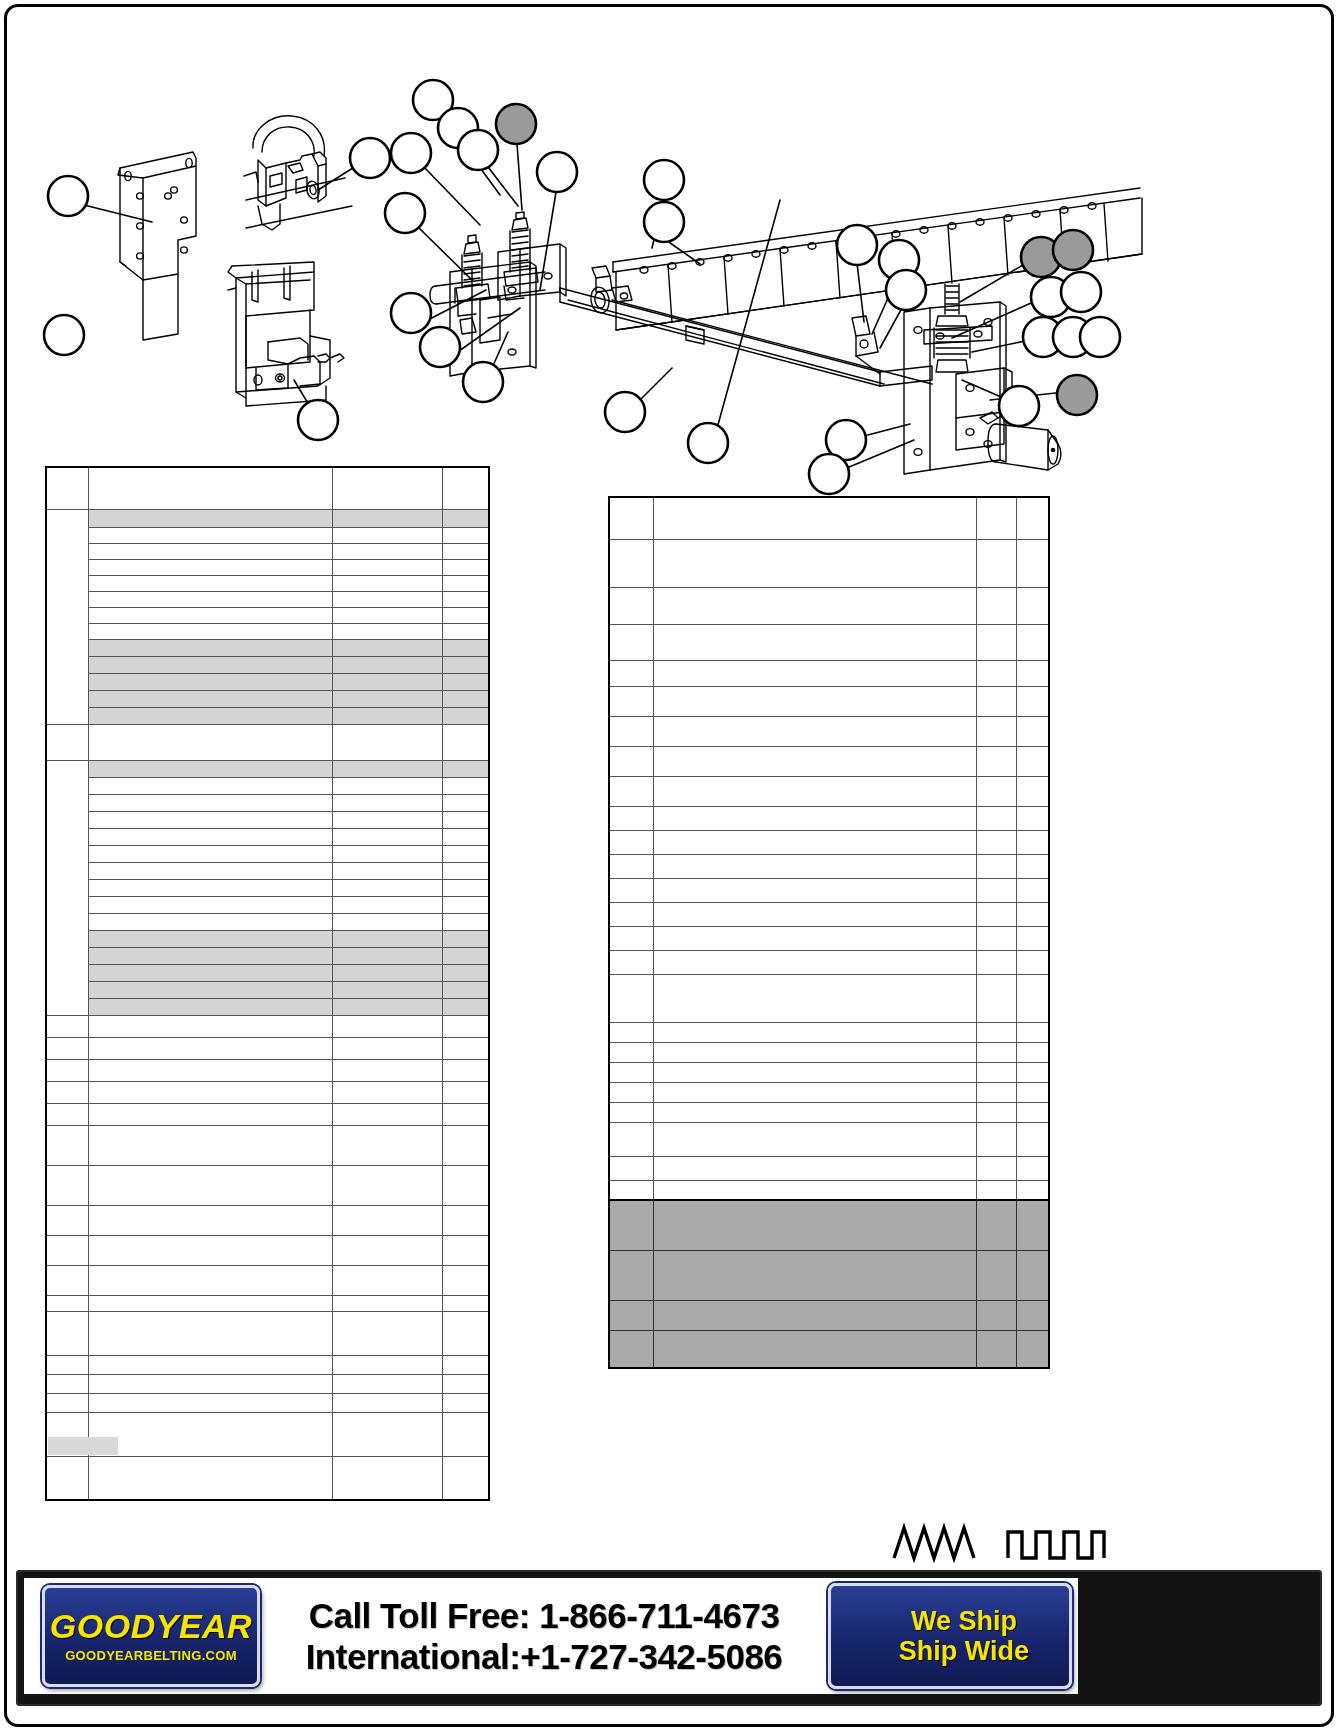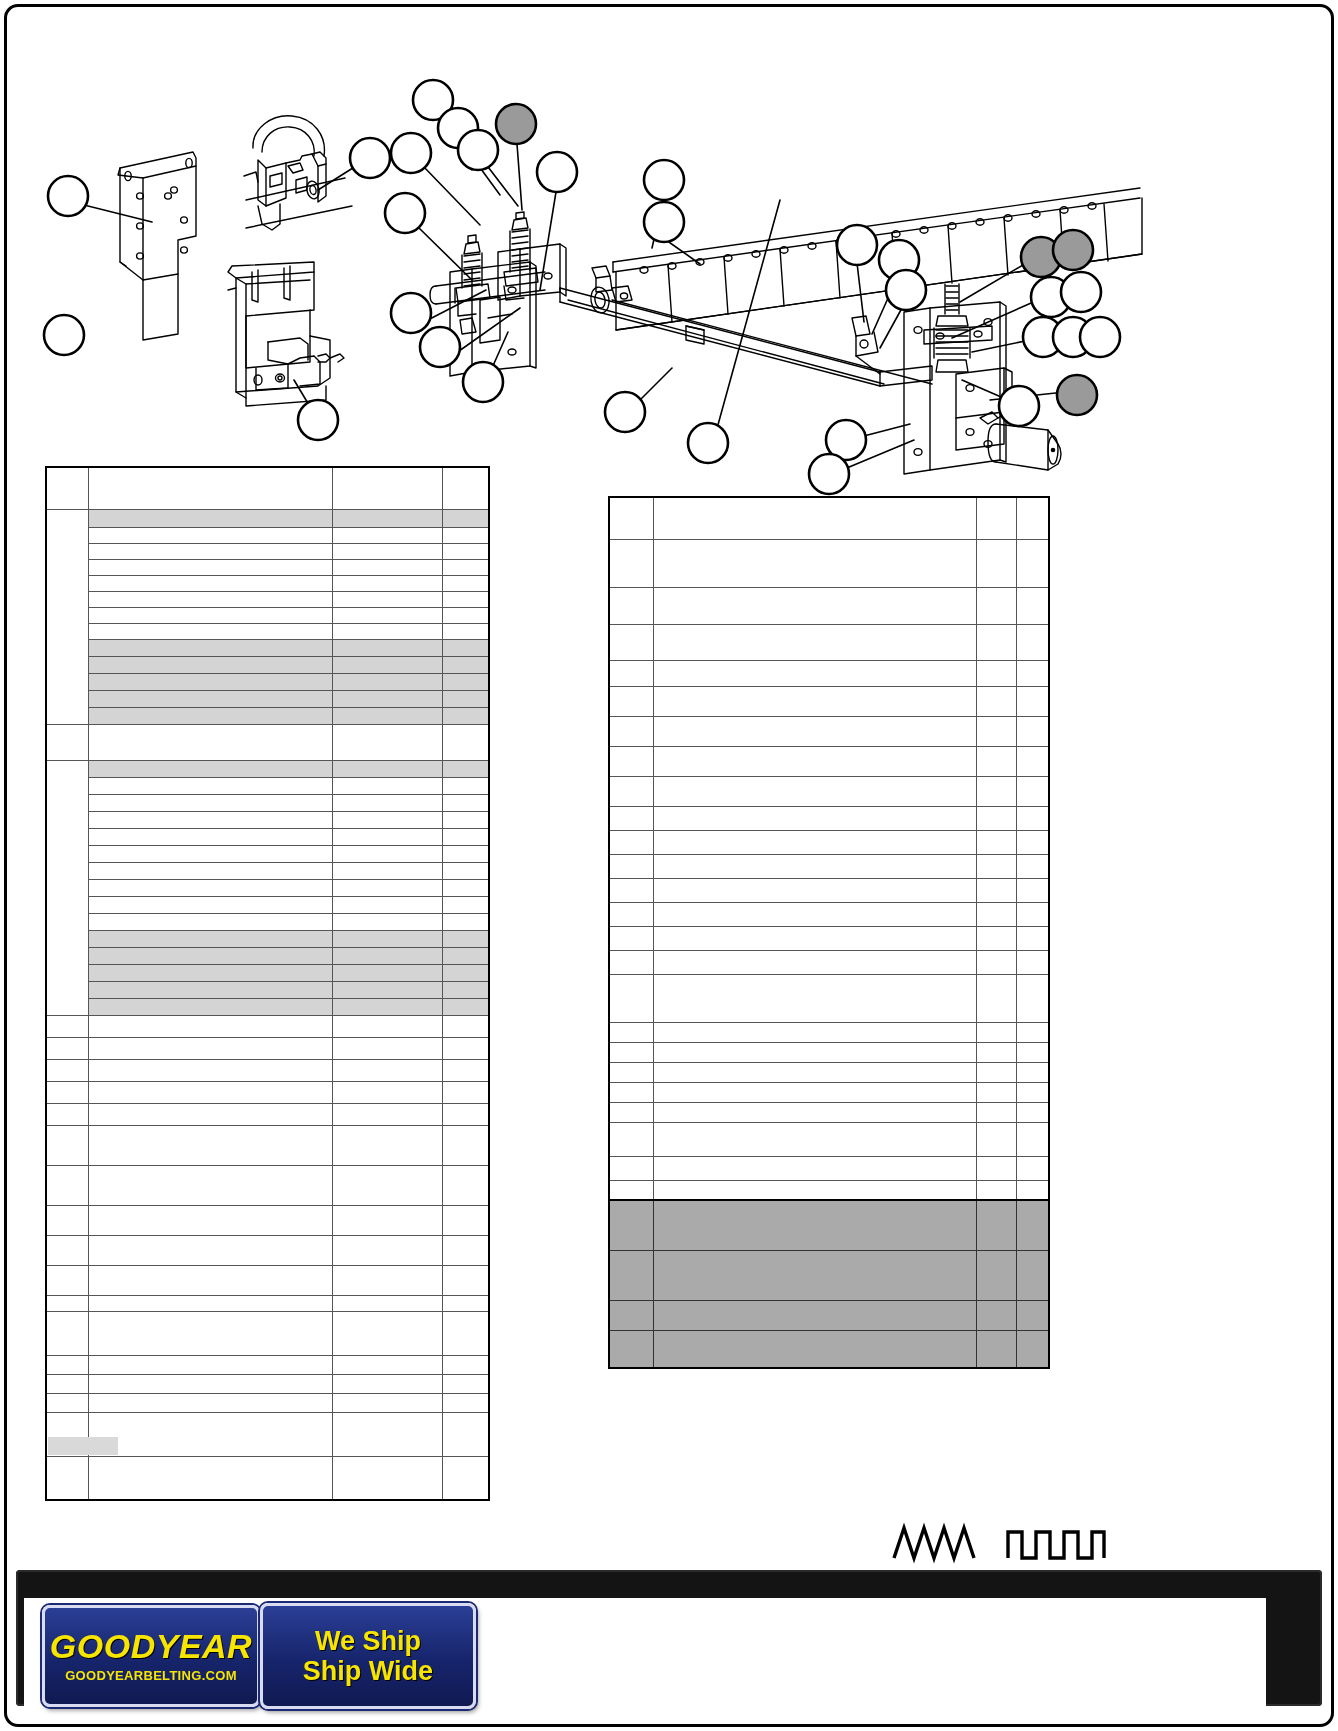--- a/index.html
+++ b/index.html
@@ -47,38 +47,38 @@
   #swatch{position:absolute;left:48px;top:1437px;width:70px;height:18px;
           background:#d9d9d9;}
 
   
   #zigzags{position:absolute;left:890px;top:1520px;width:230px;height:46px;}
 
   
   #footer{position:absolute;left:16px;top:1570px;width:1306px;height:136px;
           background:#141414;border-radius:4px;
           box-shadow:0 0 0 2px #2b2b2b inset;}
-  #footer-inner{position:absolute;left:8px;top:28px;width:1242px;height:116px;
+  #footer-inner{position:absolute;left:8px;top:8px;width:1054px;height:116px;
                 background:#ffffff;display:flex;align-items:center;}
   .badge{background:linear-gradient(180deg,#2b3f96 0%,#16246b 55%,#101a52 100%);
          border:3px solid #d8dcf2;border-radius:8px;
          box-shadow:0 0 0 2px #1b2a72, 2px 3px 5px rgba(0,0,0,.45);
          display:flex;flex-direction:column;align-items:center;
          justify-content:center;color:#f5e800;text-align:center;}
   #logo-badge{margin-left:18px;width:212px;height:96px;flex:none;}
   #logo-word{font-style:italic;font-weight:bold;font-size:34px;
              letter-spacing:0.5px;line-height:1;color:#f7e500;
              text-shadow:1px 1px 0 #000;}
   #logo-sub{font-weight:bold;font-size:13px;letter-spacing:0.3px;
             margin-top:5px;color:#f7e500;}
   #phones{flex:1;text-align:center;color:#000;padding:0 10px;}
   .phone-line{font-weight:bold;font-size:35px;line-height:1.18;
               letter-spacing:-0.5px;white-space:nowrap;
               text-shadow:1px 1px 0 rgba(0,0,0,.25);}
-  #ship-badge{margin-right:20px;width:210px;height:100px;flex:none;}
+  #ship-badge{margin-right:6px;width:210px;height:100px;flex:none;padding-left:28px;}
   .ship-line{font-weight:bold;font-size:27px;line-height:1.12;
              color:#f7e500;text-shadow:1px 1px 0 #000;}
 </style>
 </head>
 <body>
 
 <div id="page">
 
   <div id="page-border"></div>
 
@@ -844,20 +844,24 @@
   </div>
 
   <div id="footer">
     <div id="footer-inner">
 
       <div id="logo-badge" class="badge">
         <div id="logo-word">GOODYEAR</div>
         <div id="logo-sub">GOODYEARBELTING.COM</div>
       </div>
 
+      <div id="phones">
+        <div class="phone-line">Call Toll Free: 1-866-711-4673</div>
+        <div class="phone-line">International:+1-727-342-5086</div>
+      </div>
 
       <div id="ship-badge" class="badge">
         <div class="ship-line">We Ship</div>
         <div class="ship-line">Ship Wide</div>
       </div>
 
     </div>
   </div>
 
 </div>

